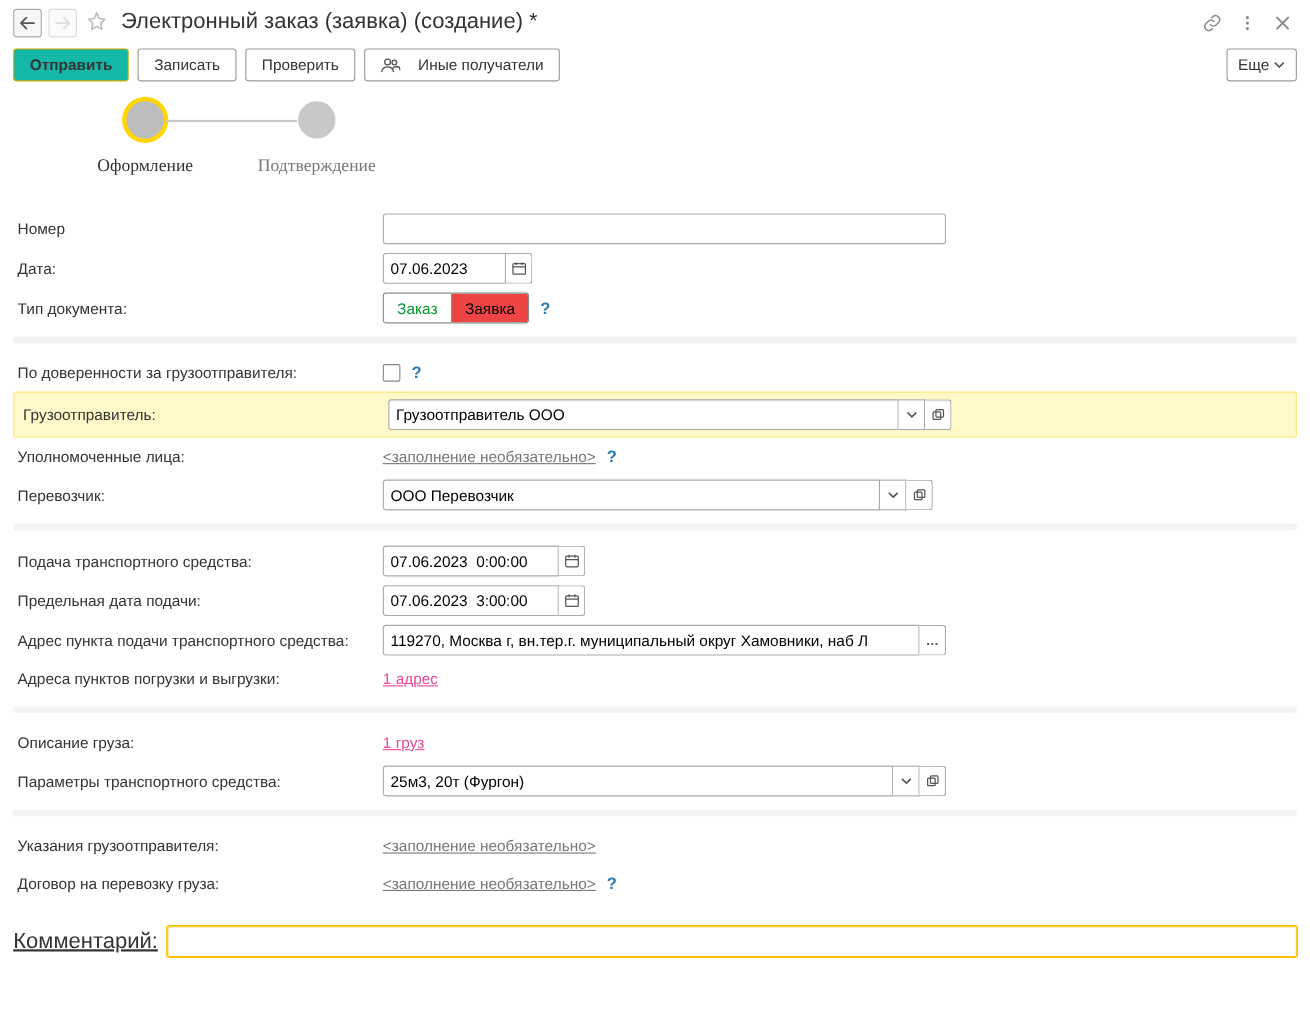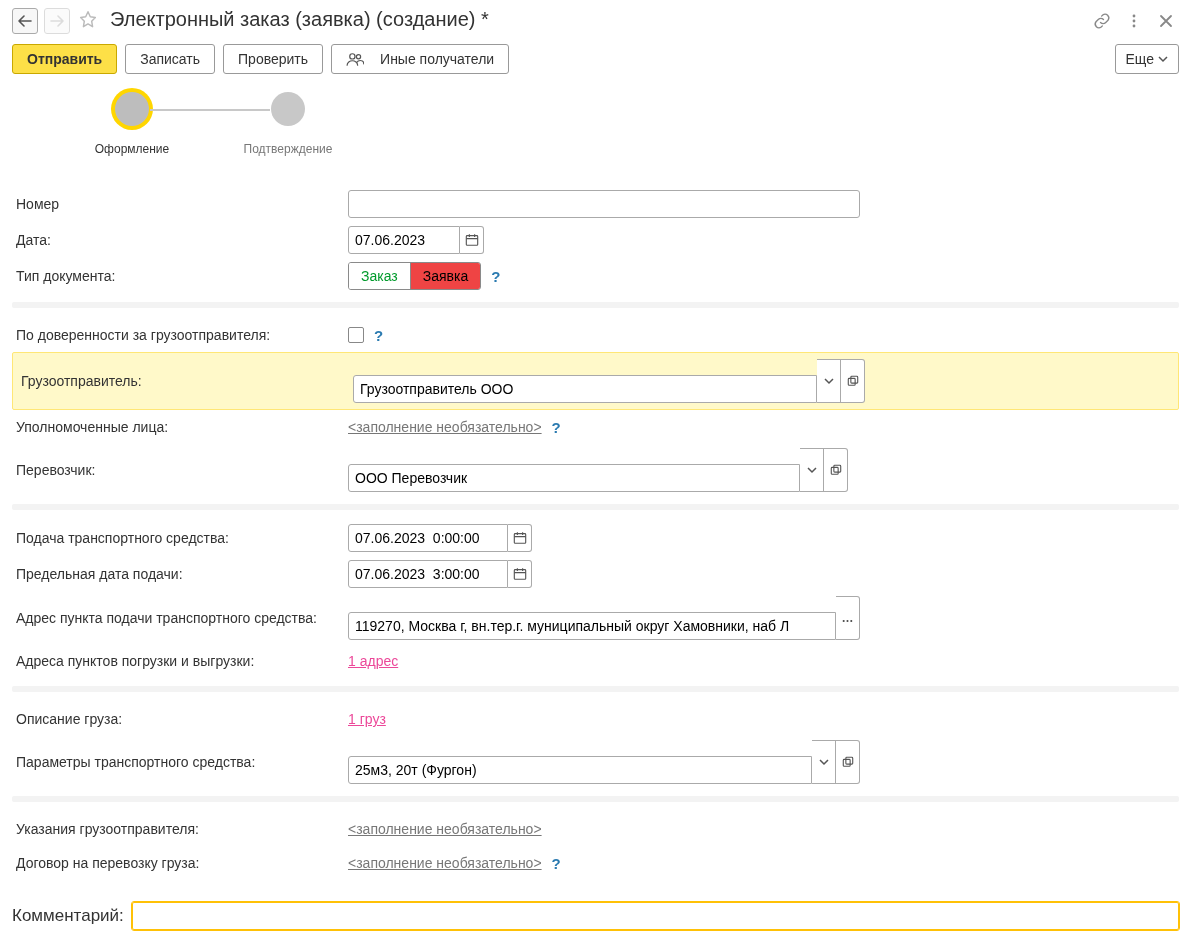--- a/index.html
+++ b/index.html
@@ -23,64 +23,64 @@
     .page-title { font-size: 20px; font-weight: 400; color: #333; margin-left: 4px; flex: 0 0 auto; }
     .titlebar-spacer { flex:1; }
     .title-icon-btn { width: 26px; height: 26px; display:inline-flex; align-items:center; justify-content:center; color:#888; cursor:pointer; border-radius:3px; }
 
     
     .toolbar { display:flex; align-items:center; gap:8px; margin-bottom: 18px; }
     .btn {
       border: 1px solid #999; border-radius: 3px; background: #fff;
       padding: 6px 14px; font-size: 14px; cursor: pointer; color:#333;
     }
-    .btn-primary { background: #fde047; border-color: #c9a800; font-weight: bold; }
+    .btn-primary { background: #14b8a6; border-color: #c9a800; font-weight: bold; }
     .toolbar .spacer { flex:1; }
     .btn-more { display:inline-flex; align-items:center; gap:4px; padding:6px 10px; }
     .btn-icon-left { display:inline-flex; align-items:center; gap:16px; }
     .step-circle { width:34px; height:34px; border-radius:50%; background:#c8c8c8; }
     .step-circle.active { background:#bdbdbd; box-shadow:0 0 0 4px #ffd600; }
-    .step-label { font-size:12px; color:#777; }
+    .step-label { font-size:16px; color:#777;font-family:Liberation Serif, serif; }
     .step-label.active { color:#333; font-weight:500; }
     .step-col{display:flex; flex-direction:column; align-items:center; width:160px;}
     .step-line2{height:2px; background:#c8c8c8; flex:0 0 120px; margin-top:17px;}
     .stepper2{display:flex; align-items:flex-start; margin-left:40px; margin-bottom:30px;}
 
     
     .form { display:flex; flex-direction:column; gap:0; }
     .sep { height:6px; background:#f3f3f3; margin: 8px 0 10px 0; border-radius:2px; }
     .row { display:flex; align-items:center; min-height:34px; padding:4px 0; }
     .row-hl { background:#fff9c9; border:1px solid #ffe776; border-radius:2px; padding:6px 4px; }
     .label { width: 336px; padding-left:4px; color:#333; font-size:14px; }
     .field { display:flex; align-items:center; gap:6px; }
     .text-input {
       border:1px solid #aaa; border-radius:3px; height:28px; padding:2px 6px; font-size:14px; background:#fff;
     }
     .text-input.wide { width:512px; }
     .combo { display:inline-flex; align-items:stretch; }
-    .combo .text-input { border-top-right-radius:0; border-bottom-right-radius:0;margin-top:16px; }
+    .combo .text-input { border-top-right-radius:0; border-bottom-right-radius:0; }
     .combo-btn {
       width:24px; border:1px solid #aaa; border-left:none; background:#fff;
       display:inline-flex; align-items:center; justify-content:center; cursor:pointer; font-size:12px; color:#555;
     }
     .combo-btn:last-child { border-top-right-radius:3px; border-bottom-right-radius:3px; }
     .date-wrap { display:inline-flex; }
     .date-wrap .text-input { width:112px; border-top-right-radius:0; border-bottom-right-radius:0; }
     .date-wrap .combo-btn { border-top-right-radius:3px; border-bottom-right-radius:3px; }
     .datetime-wrap .text-input { width:160px; }
     .toggle-group { display:inline-flex; border:1px solid #8a8a8a; border-radius:3px; overflow:hidden; }
     .toggle-btn { padding:5px 12px; font-size:14px; background:#fff; border:none; cursor:pointer; }
     .toggle-btn.selected { color:#009a2b; font-weight:500; }
     .toggle-btn + .toggle-btn { border-left:1px solid #8a8a8a; background:#ef4444;text-align:center; }
     .help { color:#2a7ab0; font-weight:bold; cursor:pointer; padding:0 4px; font-size:15px; }
     .checkbox { width:16px; height:16px; border:1px solid #888; border-radius:2px; background:#fff; cursor:pointer; }
     .link { color:#ec4899; text-decoration:underline; cursor:pointer; font-size:14px; }
     .link-muted { color:#777; text-decoration:underline; cursor:pointer; font-size:14px; }
     .comment-row { display:flex; align-items:center; gap:8px; margin-top:22px; }
-    .comment-row .label-inline{ font-size:17px; }
+    .comment-row .label-inline{ font-size:20px;text-decoration:underline; }
     .comment-input { flex:1; border:1px solid #ffc107; height:28px; padding:2px 6px; border-radius:2px; outline:1px solid #ffc107; }
 
     svg { display:block; }
   </style>
 </head>
 <body>
 
 <div class="titlebar">
   <div class="nav-btn">
     <svg width="14" height="12" viewBox="0 0 14 12">

